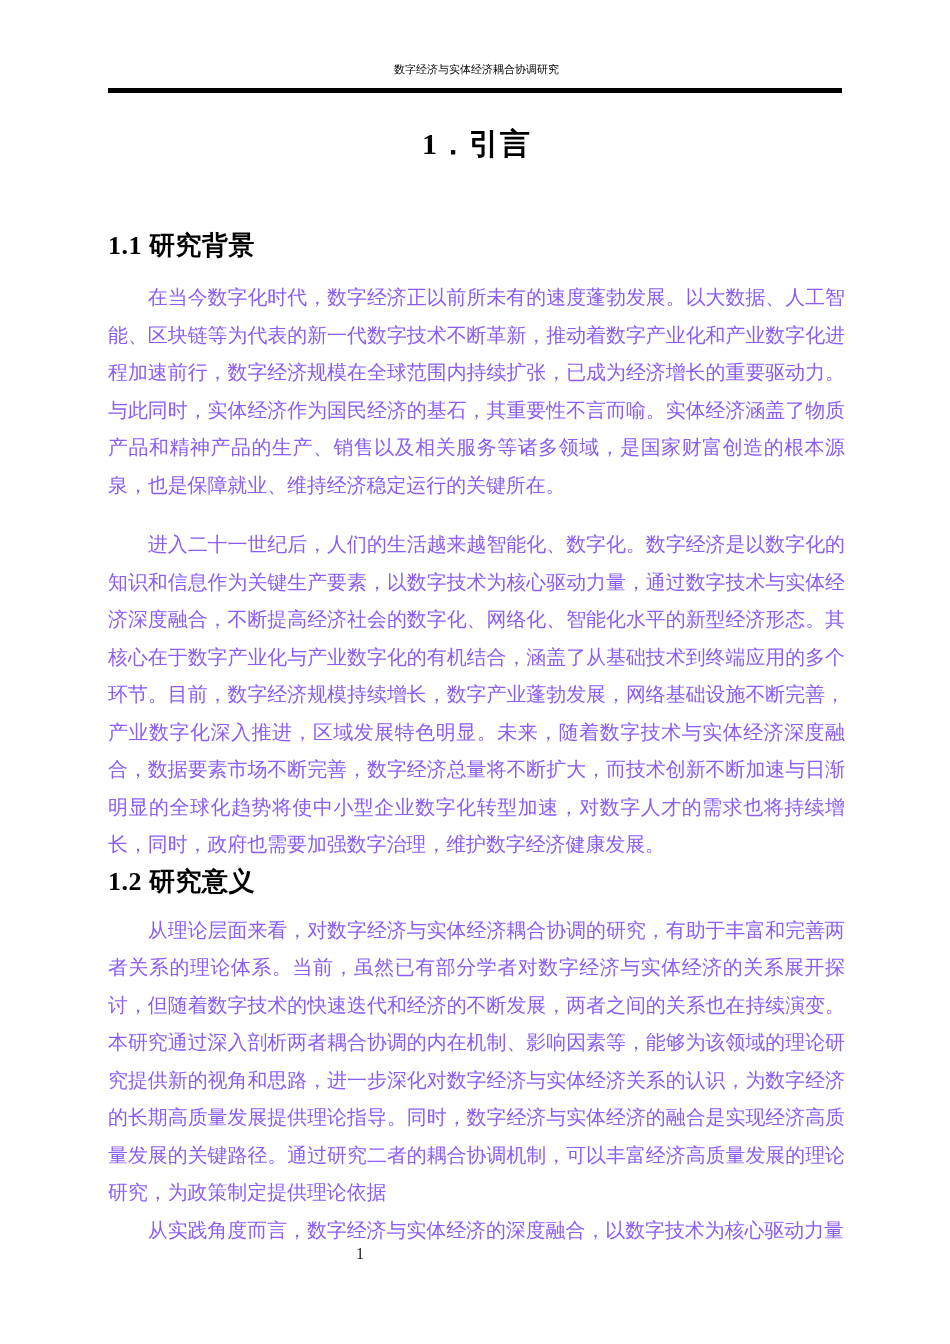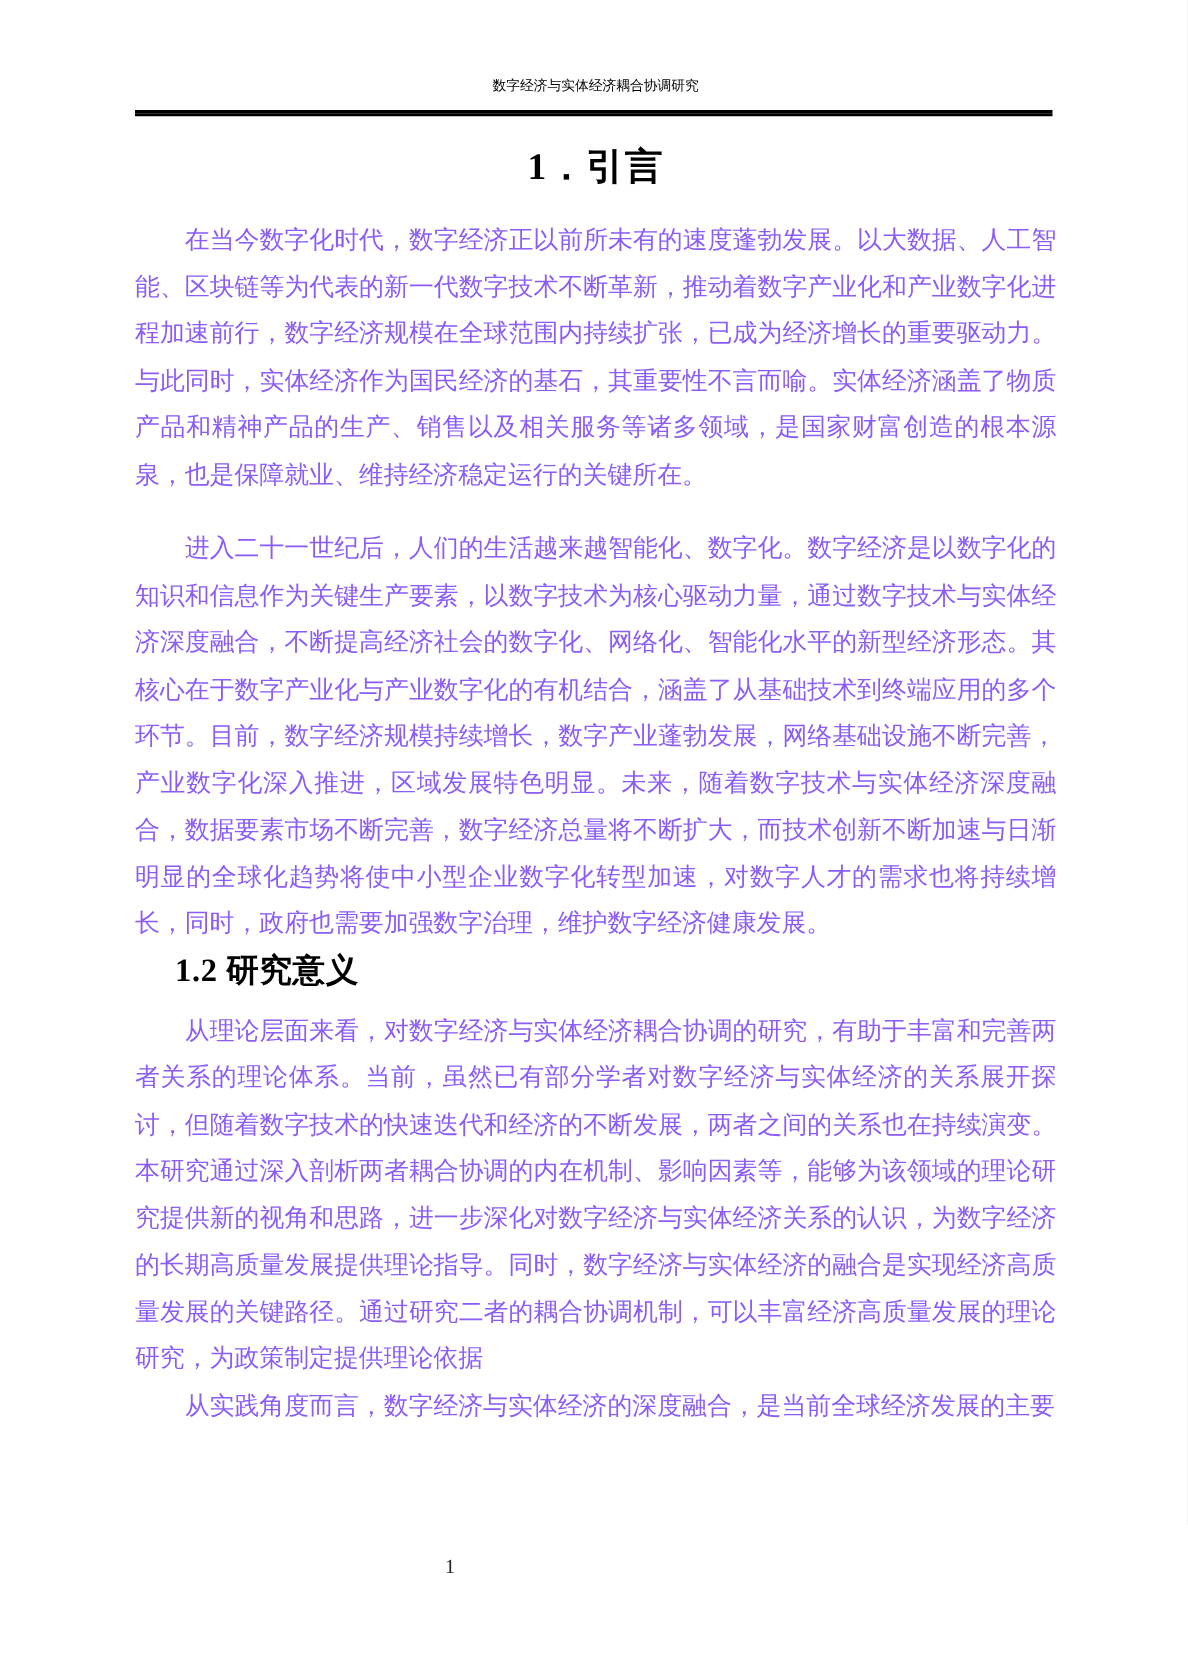--- a/index.html
+++ b/index.html
@@ -26,37 +26,37 @@
     color: #000000;
   }
   .header-rule {
     margin-top: 6px;
     height: 2px;                    
     border-top: 3px solid #000000;  
     border-bottom: 2px solid #000000;
     width: 734px;
   }
   .doc-title {
-    margin-top: 18px;
+    margin-top: 28px;
     text-align: center;
     font-family: "Liberation Serif", "DejaVu Serif", sans-serif;
     font-weight: bold;
     font-size: 30px;
     line-height: 46px;
     letter-spacing: 1px;
   }
   .section-heading {
     font-family: "Liberation Serif", "DejaVu Serif", sans-serif;
     font-weight: bold;
     font-size: 26px;
     line-height: 32px;
     letter-spacing: 0.5px;
   }
   .section-heading.first { margin-top: 63px; }
-  .section-heading.second { margin-top: 2px; margin-left: 32px; }
+  .section-heading.second { margin-top: 2px; }
   .body-para {
     font-family: "Liberation Serif", "DejaVu Serif", serif;
     font-size: 19.9px;
     line-height: 37.5px;
     text-align: justify;
     text-justify: inter-character;
     text-indent: 2em;
     word-break: break-all;
     color: #8b5cf6;
   }
@@ -80,27 +80,28 @@
 <div class="page">
   <div class="content">
 
     <div class="running-header">
       <div class="running-header-text">数字经济与实体经济耦合协调研究</div>
       <div class="header-rule"></div>
     </div>
 
     <h1 class="doc-title">1．引言</h1>
 
+    <h2 class="section-heading first">1.1 研究背景</h2>
 
     <p class="body-para after-heading">在当今数字化时代，数字经济正以前所未有的速度蓬勃发展。以大数据、人工智能、区块链等为代表的新一代数字技术不断革新，推动着数字产业化和产业数字化进程加速前行，数字经济规模在全球范围内持续扩张，已成为经济增长的重要驱动力。与此同时，实体经济作为国民经济的基石，其重要性不言而喻。实体经济涵盖了物质产品和精神产品的生产、销售以及相关服务等诸多领域，是国家财富创造的根本源泉，也是保障就业、维持经济稳定运行的关键所在。</p>
 
     <p class="body-para para-gap">进入二十一世纪后，人们的生活越来越智能化、数字化。数字经济是以数字化的知识和信息作为关键生产要素，以数字技术为核心驱动力量，通过数字技术与实体经济深度融合，不断提高经济社会的数字化、网络化、智能化水平的新型经济形态。其核心在于数字产业化与产业数字化的有机结合，涵盖了从基础技术到终端应用的多个环节。目前，数字经济规模持续增长，数字产业蓬勃发展，网络基础设施不断完善，产业数字化深入推进，区域发展特色明显。未来，随着数字技术与实体经济深度融合，数据要素市场不断完善，数字经济总量将不断扩大，而技术创新不断加速与日渐明显的全球化趋势将使中小型企业数字化转型加速，对数字人才的需求也将持续增长，同时，政府也需要加强数字治理，维护数字经济健康发展。</p>
 
     <h2 class="section-heading second">1.2 研究意义</h2>
 
     <p class="body-para after-heading-2">从理论层面来看，对数字经济与实体经济耦合协调的研究，有助于丰富和完善两者关系的理论体系。当前，虽然已有部分学者对数字经济与实体经济的关系展开探讨，但随着数字技术的快速迭代和经济的不断发展，两者之间的关系也在持续演变。本研究通过深入剖析两者耦合协调的内在机制、影响因素等，能够为该领域的理论研究提供新的视角和思路，进一步深化对数字经济与实体经济关系的认识，为数字经济的长期高质量发展提供理论指导。同时，数字经济与实体经济的融合是实现经济高质量发展的关键路径。通过研究二者的耦合协调机制，可以丰富经济高质量发展的理论研究，为政策制定提供理论依据</p>
 
-    <p class="body-para no-gap">从实践角度而言，数字经济与实体经济的深度融合，是当前全球经济发展的主要</p>
+    <p class="body-para no-gap">从实践角度而言，数字经济与实体经济的深度融合，以数字技术为核心驱动力量</p>
 
   </div>
 
   <div class="page-number">1</div>
 </div>
 
 </body></html>

